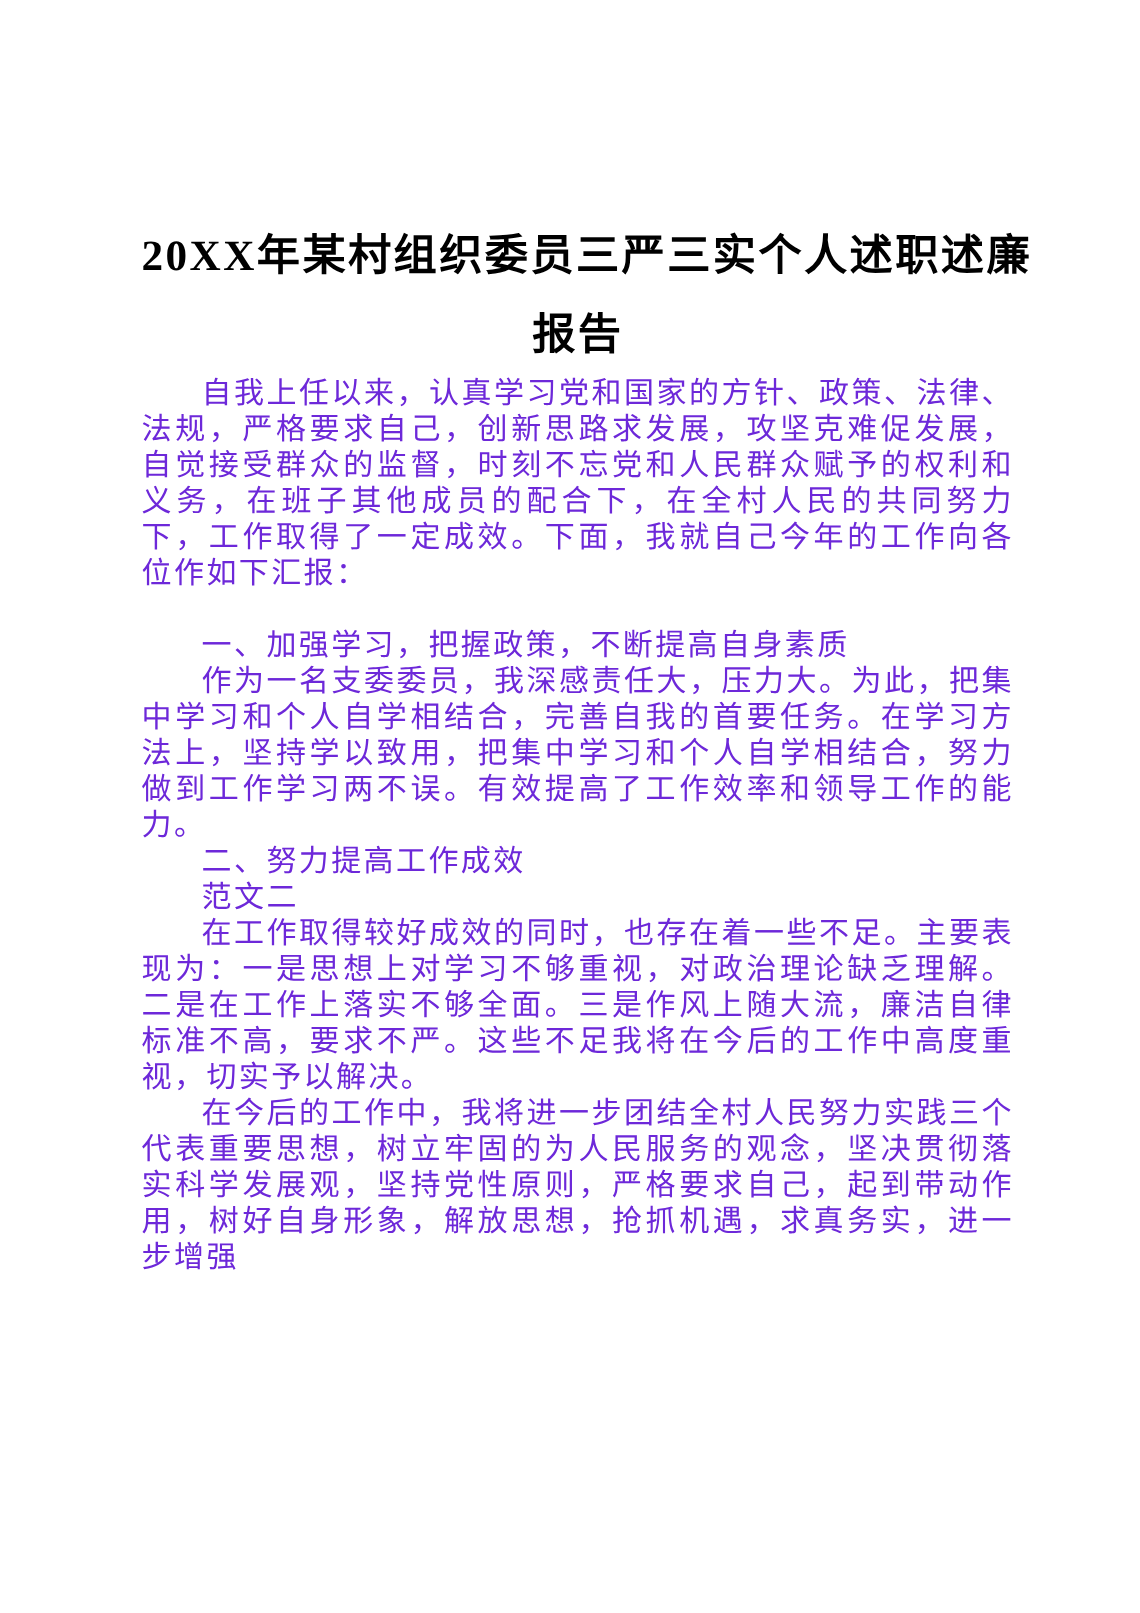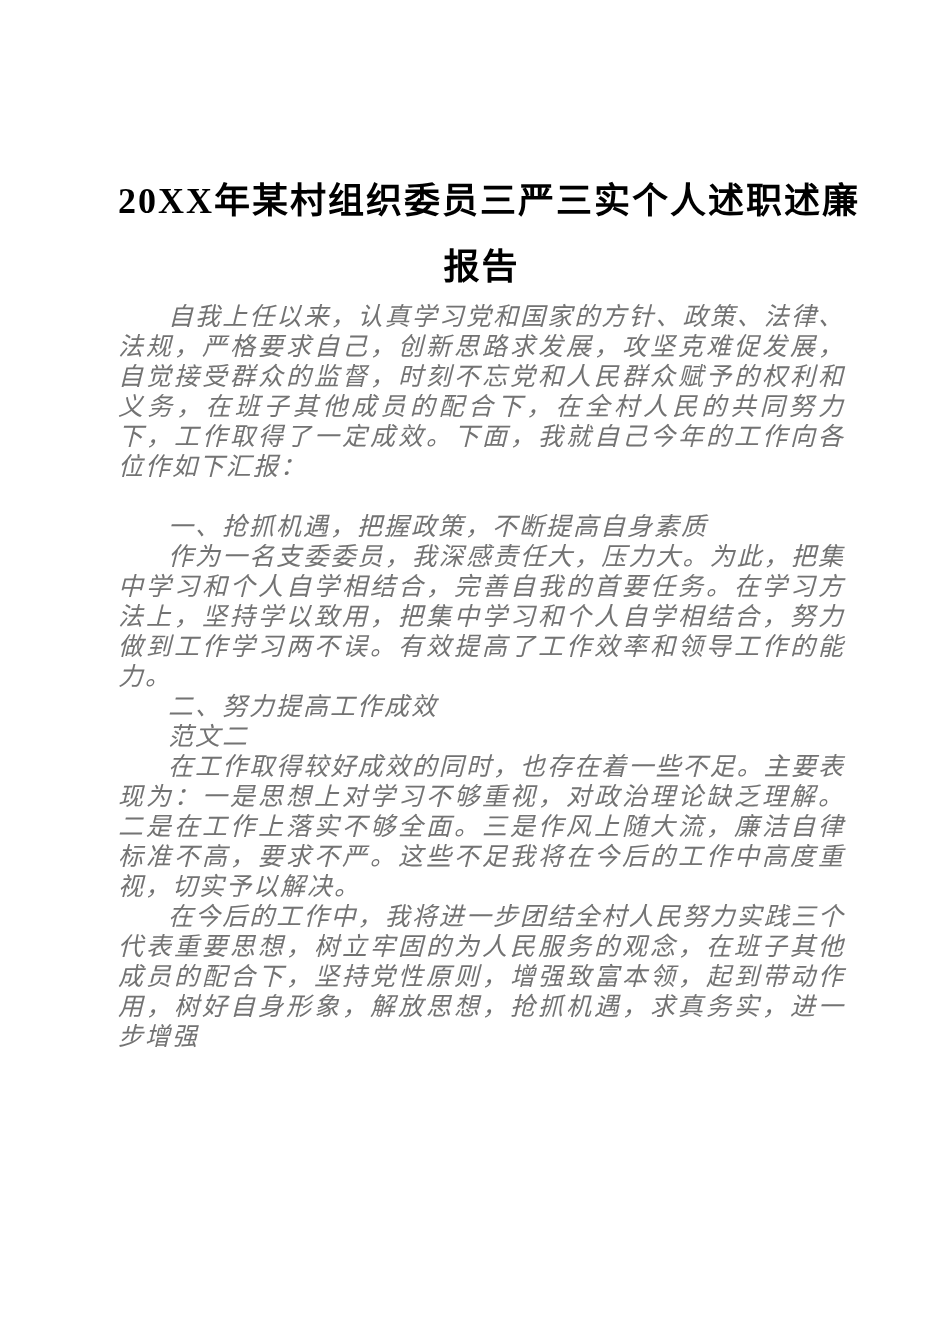--- a/index.html
+++ b/index.html
@@ -4,21 +4,21 @@
 <style>
   html, body {
     margin: 0;
     padding: 0;
     background: #ffffff;
   }
   .page {
     position: relative;
     width: 950px;
     height: 1048px;
-    margin: 0 auto;
+    margin: 12px auto;
     background: #ffffff;
     box-sizing: border-box;
     padding: 168px 105px 0 118px;
     overflow: hidden;
     font-family: "Liberation Serif", "DejaVu Serif", serif;
   }
   .doc-title {
     text-align: center;
     font-size: 36px;
     font-weight: 700;
@@ -27,23 +27,22 @@
     color: #000000;
   }
   .title-line {
     white-space: nowrap;
   }
   .doc-body {
     margin-top: 2px;
     font-size: 25px;
     line-height: 30px;
     letter-spacing: 2px;
-    color: #737373;
+    color: #6d28d9;
     text-align: justify;
-    font-style: italic;
   }
   .para {
     margin: 0;
     text-indent: 2em;
   }
   .gap-below {
     margin-bottom: 30px;
   }
   .page-footer {
     position: absolute;
@@ -64,25 +63,25 @@
 
 <div class="page">
 
   <header class="doc-title">
     <div class="title-line">20XX年某村组织委员三严三实个人述职述廉</div>
     <div class="title-line">报告</div>
   </header>
 
   <main class="doc-body">
     <p class="para gap-below">自我上任以来，认真学习党和国家的方针、政策、法律、法规，严格要求自己，创新思路求发展，攻坚克难促发展，自觉接受群众的监督，时刻不忘党和人民群众赋予的权利和义务，在班子其他成员的配合下，在全村人民的共同努力下，工作取得了一定成效。下面，我就自己今年的工作向各位作如下汇报：</p>
-    <p class="para">一、抢抓机遇，把握政策，不断提高自身素质</p>
+    <p class="para">一、加强学习，把握政策，不断提高自身素质</p>
     <p class="para">作为一名支委委员，我深感责任大，压力大。为此，把集中学习和个人自学相结合，完善自我的首要任务。在学习方法上，坚持学以致用，把集中学习和个人自学相结合，努力做到工作学习两不误。有效提高了工作效率和领导工作的能力。</p>
     <p class="para">二、努力提高工作成效</p>
     <p class="para">范文二</p>
     <p class="para">在工作取得较好成效的同时，也存在着一些不足。主要表现为：一是思想上对学习不够重视，对政治理论缺乏理解。二是在工作上落实不够全面。三是作风上随大流，廉洁自律标准不高，要求不严。这些不足我将在今后的工作中高度重视，切实予以解决。</p>
-    <p class="para">在今后的工作中，我将进一步团结全村人民努力实践三个代表重要思想，树立牢固的为人民服务的观念，在班子其他成员的配合下，坚持党性原则，增强致富本领，起到带动作用，树好自身形象，解放思想，抢抓机遇，求真务实，进一步增强</p>
+    <p class="para">在今后的工作中，我将进一步团结全村人民努力实践三个代表重要思想，树立牢固的为人民服务的观念，坚决贯彻落实科学发展观，坚持党性原则，严格要求自己，起到带动作用，树好自身形象，解放思想，抢抓机遇，求真务实，进一步增强</p>
   </main>
 
   <footer class="page-footer">
     <span class="current">第1页</span><span class="total">共3页</span>
   </footer>
 
 </div>
 
 </body></html>

